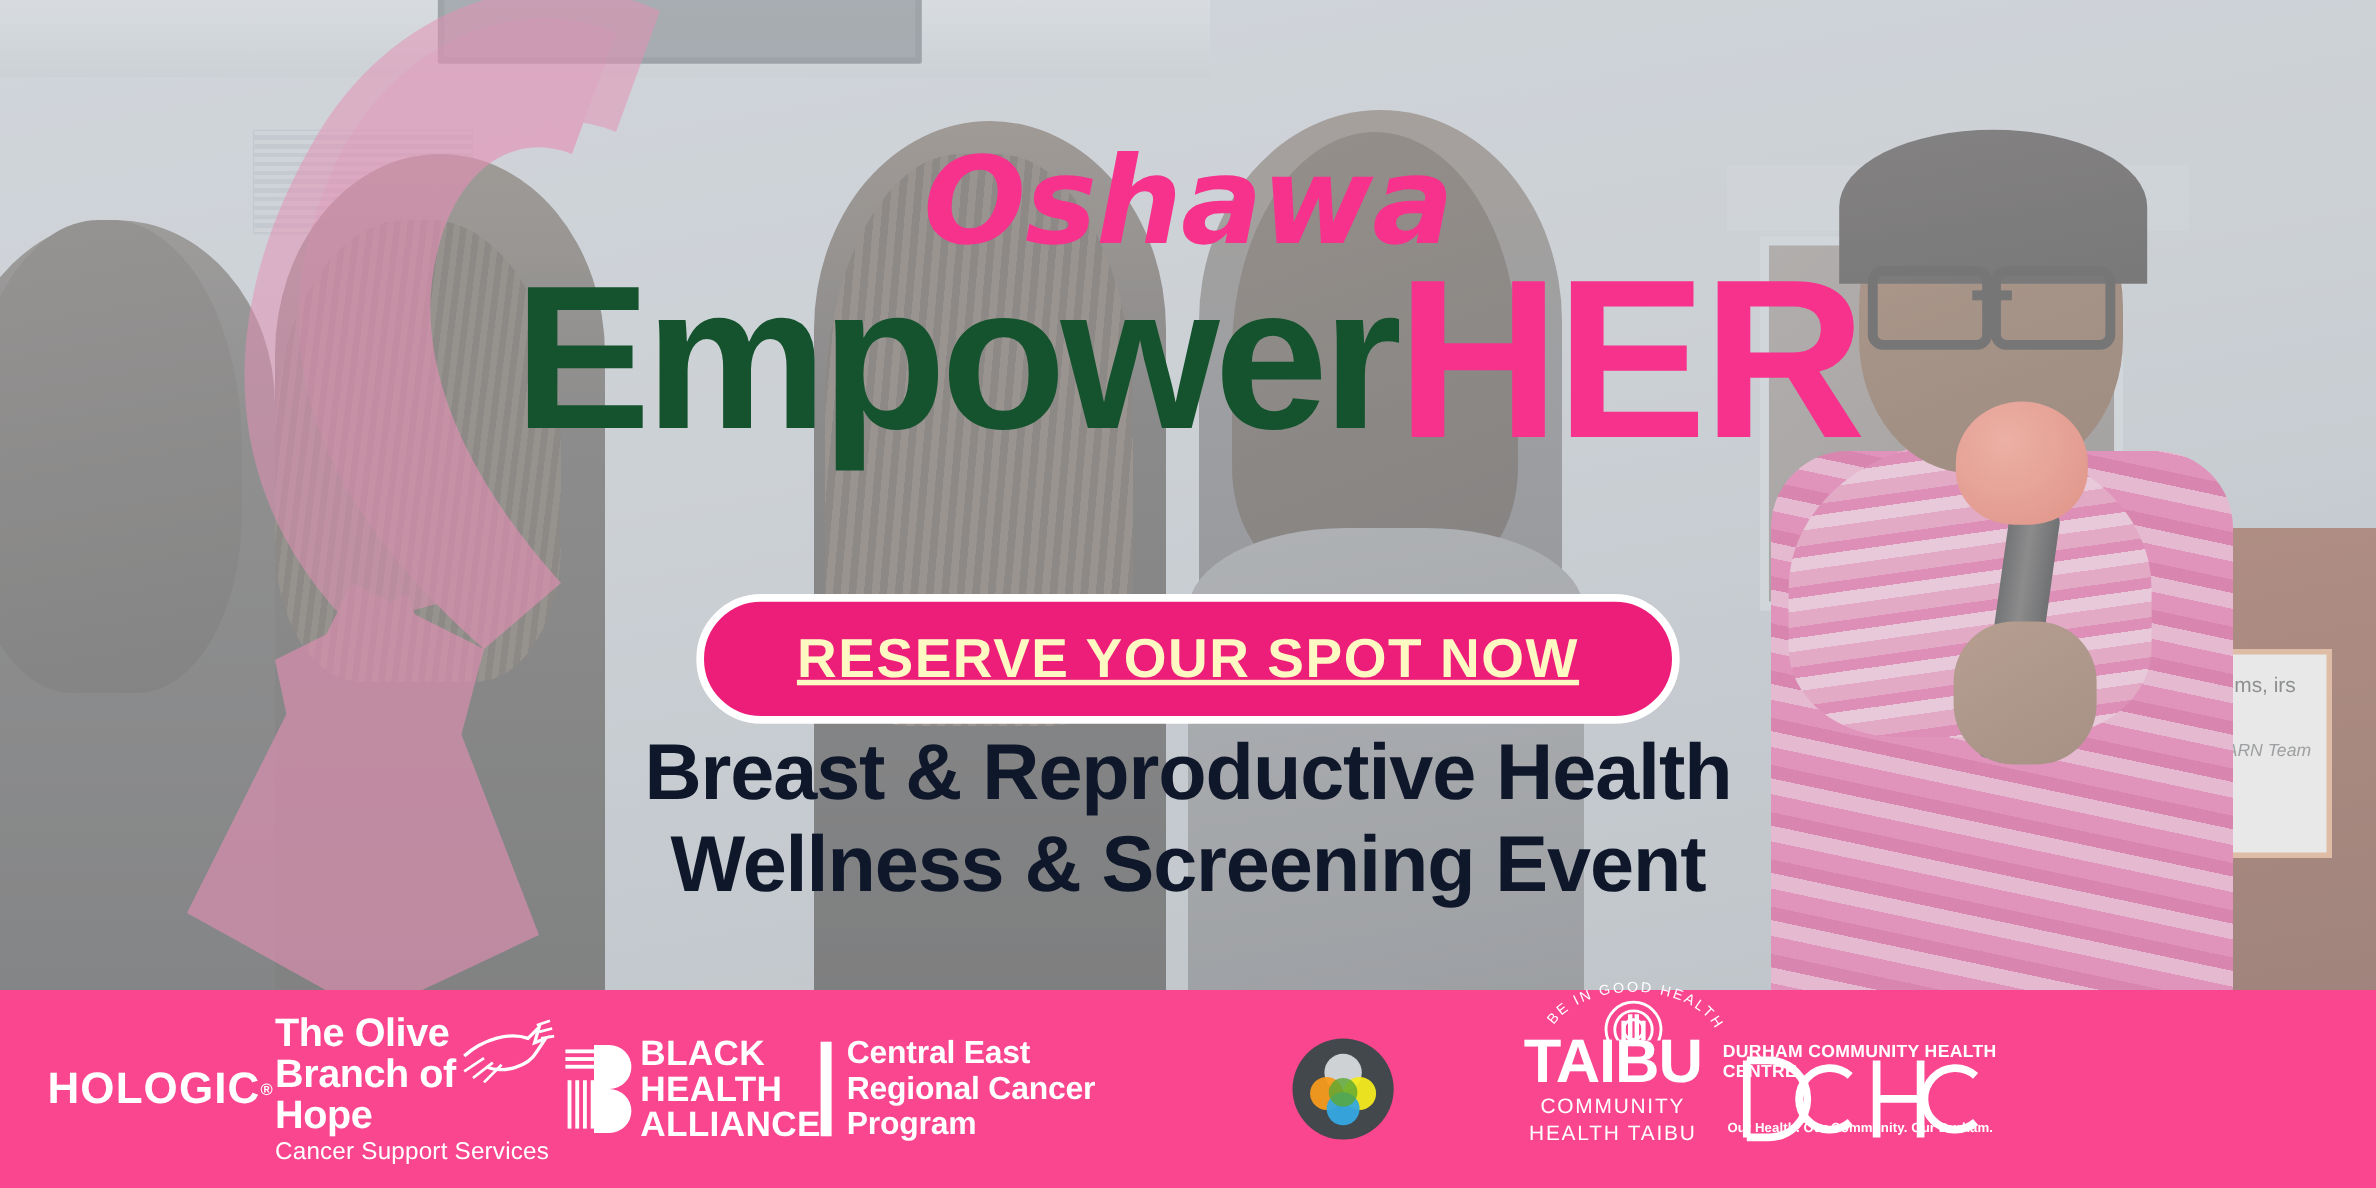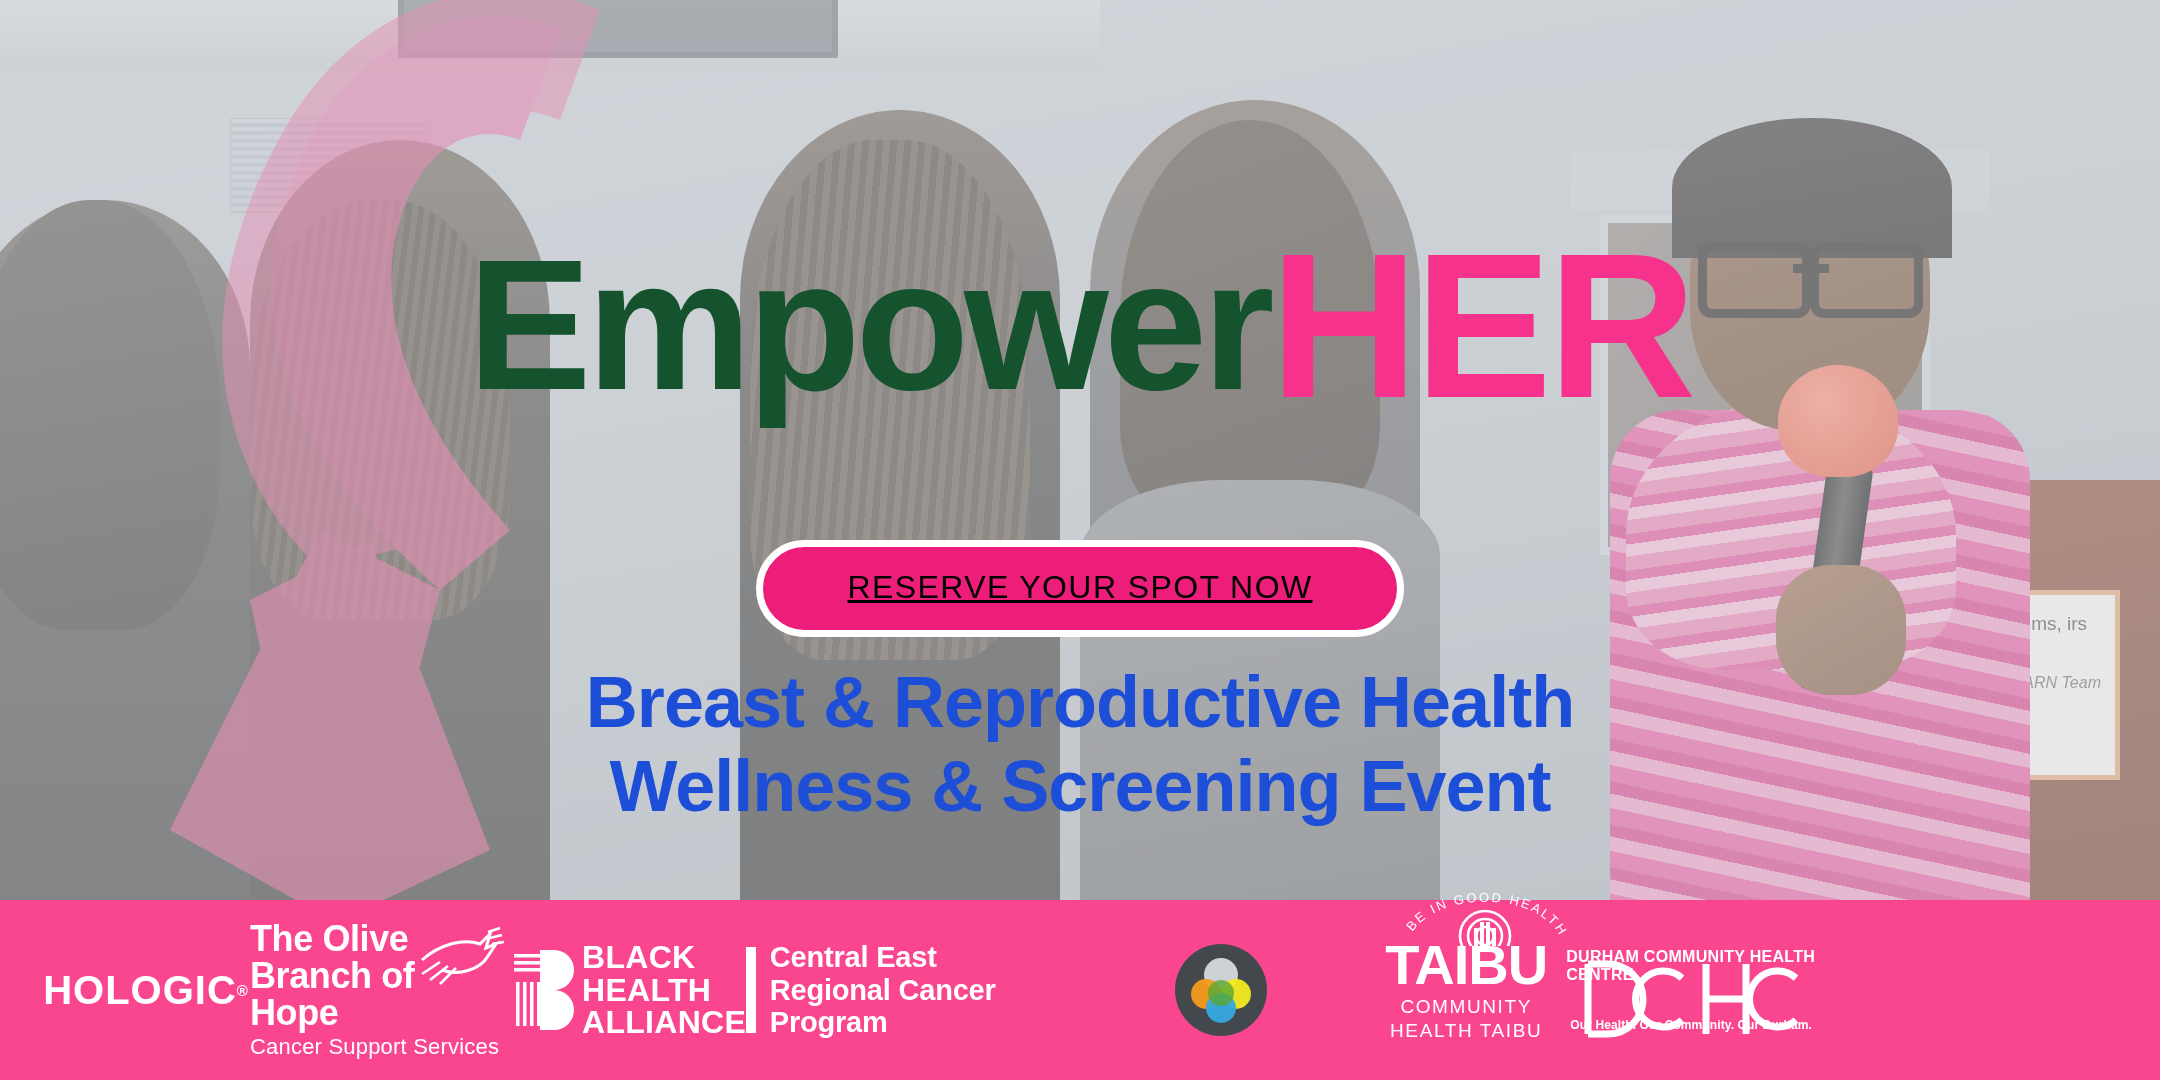--- a/index.html
+++ b/index.html
@@ -87,25 +87,25 @@
             font-size:110px; font-weight:700; font-style:italic; letter-spacing:-1px;
             color:#f7328c; font-family:"DejaVu Sans", sans-serif; line-height:1; }
   .title { position:absolute; left:0; right:0; top:215px; text-align:center;
            line-height:1; white-space:nowrap; }
   .title .t1 { font-size:186px; font-weight:700; color:#14532d; letter-spacing:-5px;
                font-family:"Liberation Sans", sans-serif; }
   .title .t2 { font-size:206px; font-weight:700; color:#f7328c; letter-spacing:-4px;
                font-family:"Liberation Sans", sans-serif; position:relative; top:8px; }
   .cta-wrap { position:absolute; left:0; right:0; top:540px; text-align:center; }
   .cta { display:inline-block; padding:22px 84px 24px; border-radius:60px;
-         background:#ec1e79; border:7px solid #ffffff; color:#000000;
-         font-size:32px; font-weight:400; letter-spacing:1.4px;
+         background:#ec1e79; border:7px solid #ffffff; color:#fef9c3;
+         font-size:50px; font-weight:700; letter-spacing:1.4px;
          font-family:"Liberation Sans", sans-serif; }
   .sub { position:absolute; left:0; right:0; top:660px; text-align:center;
-         font-size:72px; font-weight:700; color:#1d4ed8; line-height:1.17;
+         font-size:72px; font-weight:700; color:#0f172a; line-height:1.17;
          font-family:"Liberation Sans", sans-serif; letter-spacing:-1px; }
 
   
   .sponsors { position:absolute; left:0; right:0; bottom:0; height:180px;
               background:#f9468f; display:flex; align-items:center; }
   .sp-item { display:flex; align-items:center; justify-content:center; color:#fff; }
   .s-hologic { flex:0 0 250px; font-size:40px; font-weight:700; letter-spacing:1px;
                font-family:"Liberation Sans", sans-serif;padding-left:42px; }
   .s-hologic sup { font-size:15px; vertical-align:super; }
   .s-olive { flex:0 0 260px; position:relative; }
@@ -183,20 +183,21 @@
         <path d="M300 960 L470 880 L350 570 L230 630 Z"></path>
         <path d="M420 620 C250 470 220 330 280 190 C330 70 450 20 540 60 L500 170
                  C450 150 400 180 380 250 C350 350 400 460 490 560 Z"></path>
         <path d="M300 600 C170 470 180 300 270 150 C340 35 470 -10 580 40 L540 150
                  C470 120 390 160 350 250 C295 375 330 470 410 570 Z" opacity=".85"></path>
       </g>
     </svg>
   </div>
 
   <div class="content">
+    <div class="kicker">Oshawa</div>
     <div class="title">
       <span class="t1">Empower</span><span class="t2">HER</span>
     </div>
     <div class="cta-wrap">
       <a class="cta" href="#">RESERVE YOUR SPOT NOW</a>
     </div>
     <div class="sub">
       <div>Breast &amp; Reproductive Health</div>
       <div>Wellness &amp; Screening Event</div>
     </div>

